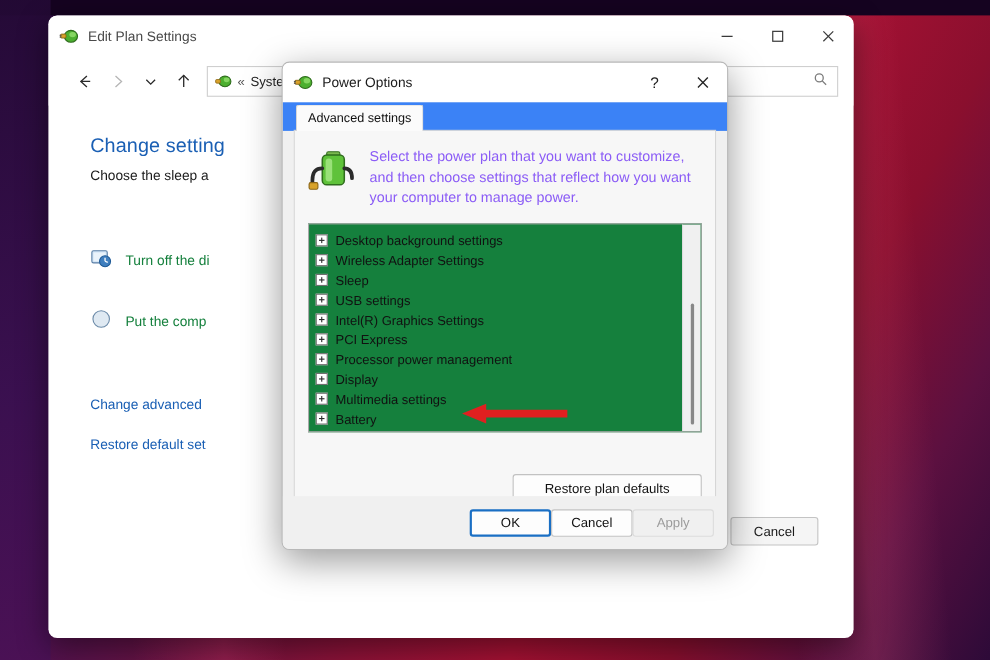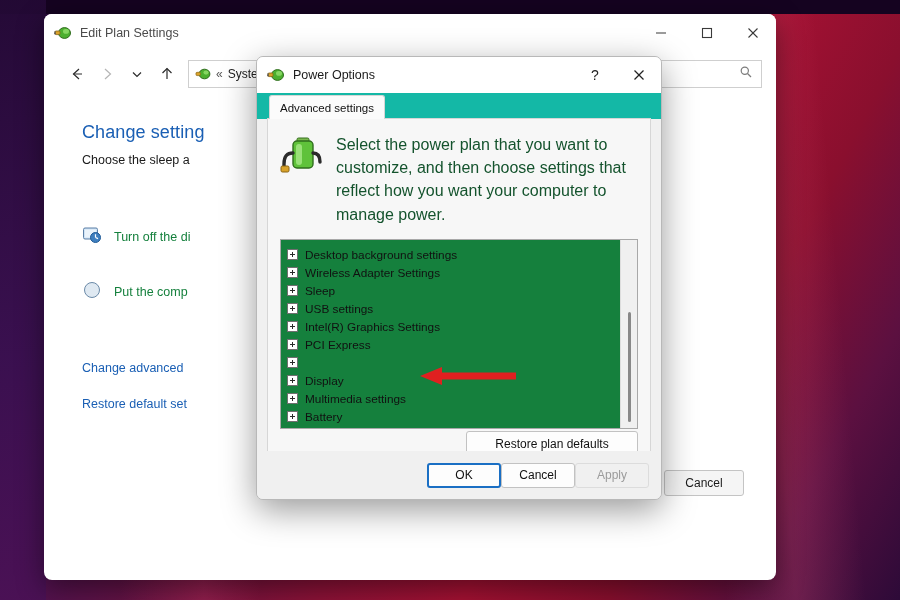--- a/index.html
+++ b/index.html
@@ -130,41 +130,41 @@
   }
   #dlg .dtitle .ico { margin-left: 10px; width: 18px; height: 18px; }
   #dlg .dtitle .txt { margin-left: 8px; font-size: 12.5px; color: #1a1a1a; }
   #dlg .dtitle .right { position: absolute; right: 0; top: 0; display: flex; height: 36px; }
   #dlg .dtitle .db {
     width: 44px; height: 36px; display: flex; align-items: center; justify-content: center;
     color: #222; font-size: 14px;
   }
 
   #dlg .tabstrip {
-    height: 26px; background: #14b8a6; padding-left: 12px;
+    height: 26px; background: #3b82f6; padding-left: 12px;
     display: flex; align-items: flex-end; position: relative;
   }
   #dlg .tabstrip:after {
     content: ""; position: absolute; left: 10px; right: 10px; bottom: 0;
     height: 1px; background: #d6d6d6;
   }
   #dlg .tab {
     height: 24px; padding: 0 10px; background: #fbfbfb;
     border: 1px solid #d6d6d6; border-bottom: none;
     border-radius: 3px 3px 0 0; font-size: 11.5px; color: #111;
     display: flex; align-items: center; position: relative; z-index: 2;
   }
 
   #dlg .panel {
     margin: 0 10px; background: #f7f7f7; border: 1px solid #d6d6d6; border-top: none;
     height: 350px; padding: 12px 12px 0 12px; position: relative;
   }
   #dlg .info { display: flex; gap: 12px; align-items: flex-start; }
   #dlg .info .bat { width: 44px; height: 44px; flex: none; margin-top: 2px; }
-  #dlg .info .txt { font-size: 16px; line-height: 1.45; color: #14532d; padding-top: 2px; }
+  #dlg .info .txt { font-size: 13px; line-height: 1.45; color: #8b5cf6; padding-top: 2px; }
 
   #dlg .combo {
     margin-top: 14px; height: 24px; width: 234px;
     border: 1px solid #b9b9b9; background: #fff;
     display: flex; align-items: center; justify-content: space-between;
     padding: 0 7px; font-size: 12px; color: #111;
   }
   #dlg .combo .chev { color: #555; font-size: 10px; }
 
   #dlg .listbox {
@@ -421,20 +421,21 @@
           <div class="litem">
             <span class="plusbox"></span>
             <span>Intel(R) Graphics Settings</span>
           </div>
           <div class="litem">
             <span class="plusbox"></span>
             <span>PCI Express</span>
           </div>
           <div class="litem">
             <span class="plusbox"></span>
+            <span>Processor power management</span>
           </div>
           <div class="litem">
             <span class="plusbox"></span>
             <span>Display</span>
           </div>
           <div class="litem">
             <span class="plusbox"></span>
             <span>Multimedia settings</span>
           </div>
           <div class="litem">

